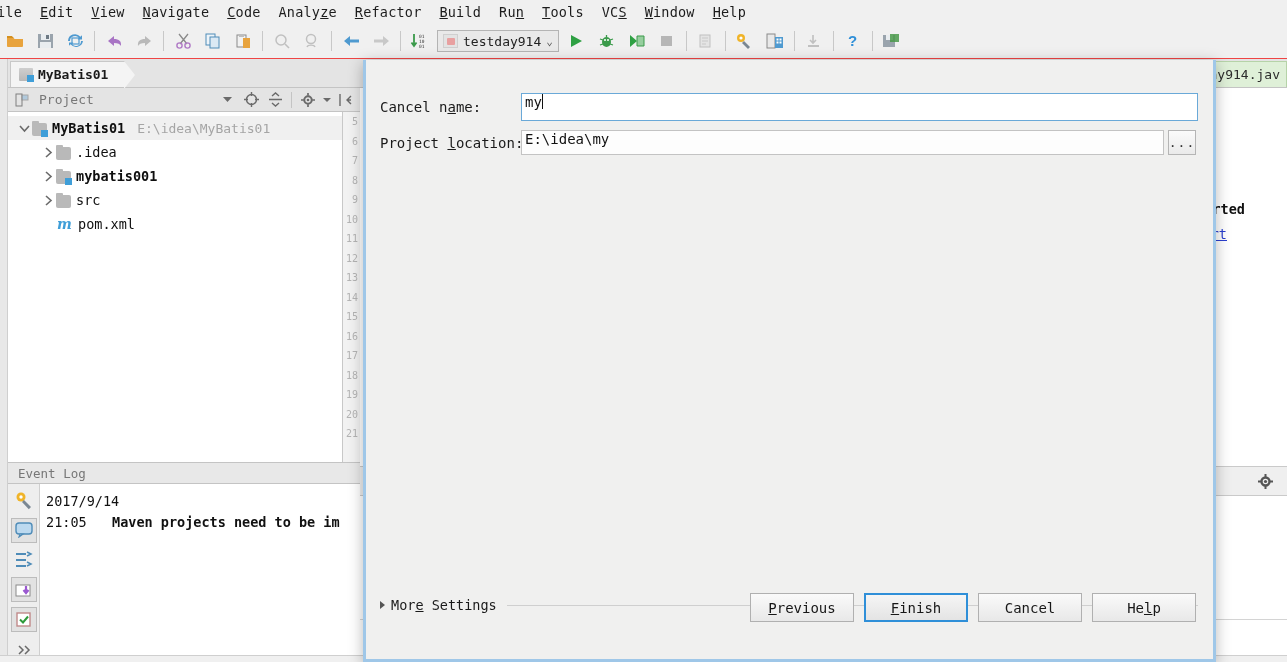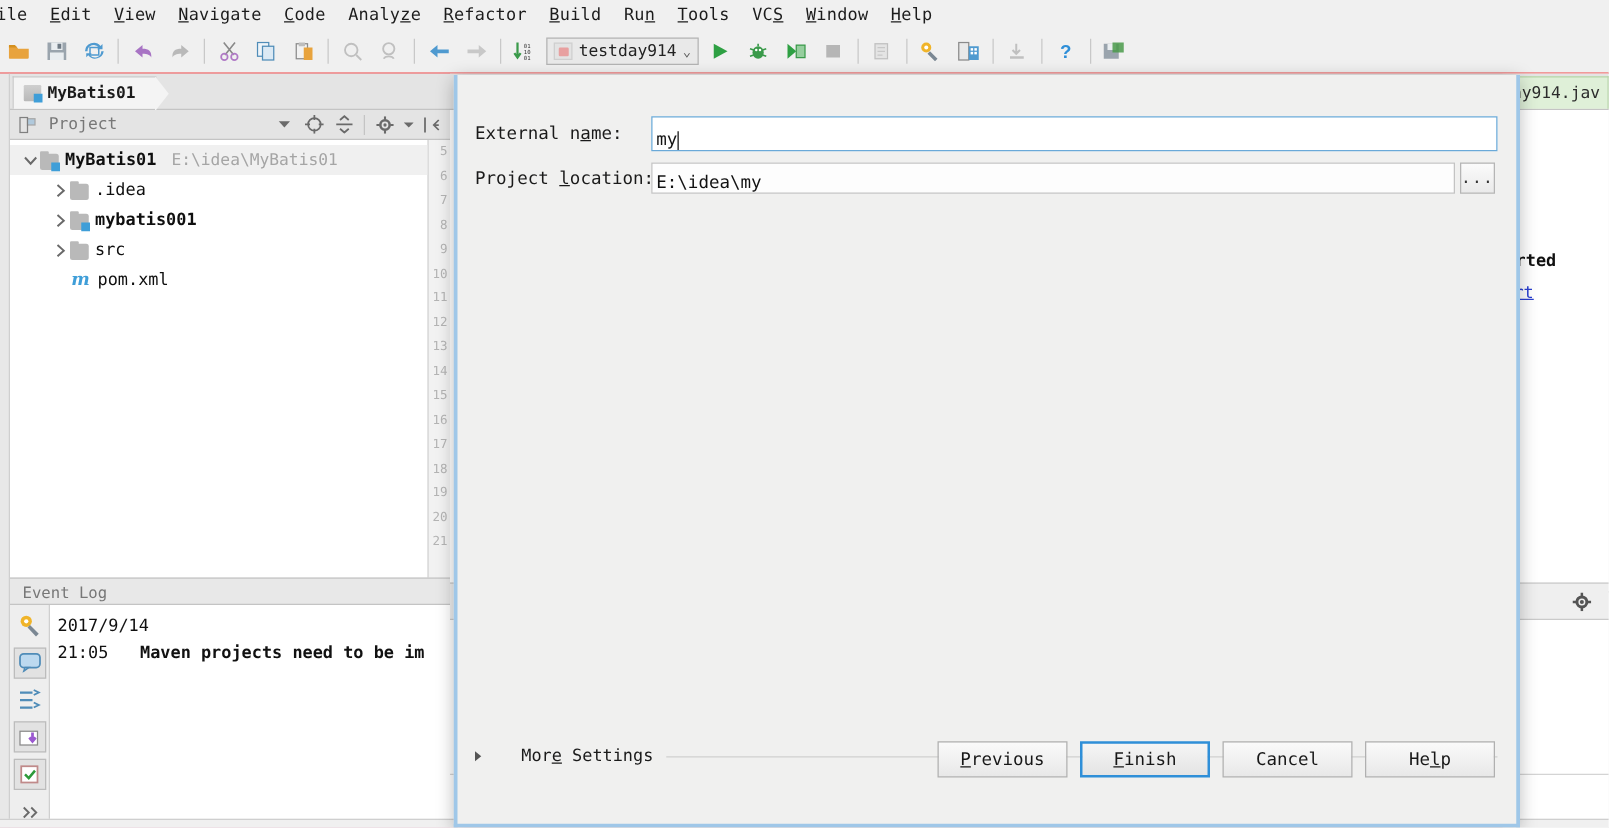--- a/index.html
+++ b/index.html
@@ -380,21 +380,21 @@
     font-family: "DejaVu Sans Mono", monospace;
     white-space: nowrap;
   }
   .fld-label .mn { text-decoration: underline; }
   .txt-input {
     background: #ffffff;
     font-size: 14px;
     font-family: "DejaVu Sans Mono", monospace;
     color: #111;
     padding: 0 2px 0 3px;
-    display: flex; align-items: flex-end;
+    display: flex; align-items: flex-start;
   }
   .txt-input.focused {
     border: 1px solid #6aa9d8;
     height: 28px;
   }
   .txt-input.plain {
     border: 1px solid #c3c3c3;
     background: #fdfdfd;
     height: 25px;
   }
@@ -420,21 +420,20 @@
   .ms-tri {
     width:0;height:0;
     border-top: 4px solid transparent;
     border-bottom: 4px solid transparent;
     border-left: 5px solid #555;
   }
   .ms-label {
     font-size: 13.5px; color: #1a1a1a;
     font-family: "DejaVu Sans Mono", monospace;
     white-space: nowrap;
-    margin-left: 26px;
   }
   .ms-label .mn { text-decoration: underline; }
   .ms-line { flex:1; height:1px; background:#cfcfcf; margin-left: 4px; }
 
   .dlg-buttons {
     position: absolute; right: 17px; bottom: 11px;
     display: flex; gap: 10px; align-items: center;
   }
   .dbtn {
     min-width: 104px; height: 29px;
@@ -832,21 +831,21 @@
 
     <div class="statusbar" id="statusbar"></div>
   </div>
 
   <div class="dialog">
 
     <div class="dlg-body">
 
       <div class="fld-row" style="left:14px; top:33px; width:818px;">
         <span class="fld-label" style="width:141px;">
-          <span>External n</span><span class="mn">a</span><span>me:</span>
+          <span>Cancel n</span><span class="mn">a</span><span>me:</span>
         </span>
         <span class="txt-input focused" style="width:677px;">
           <span>my</span>
             <span class="caret-bar"></span>
         </span>
       </div>
 
       <div class="fld-row" style="left:14px; top:70px; width:818px;">
         <span class="fld-label" style="width:141px;">
           <span>Project </span><span class="mn">l</span><span>ocation:</span>

